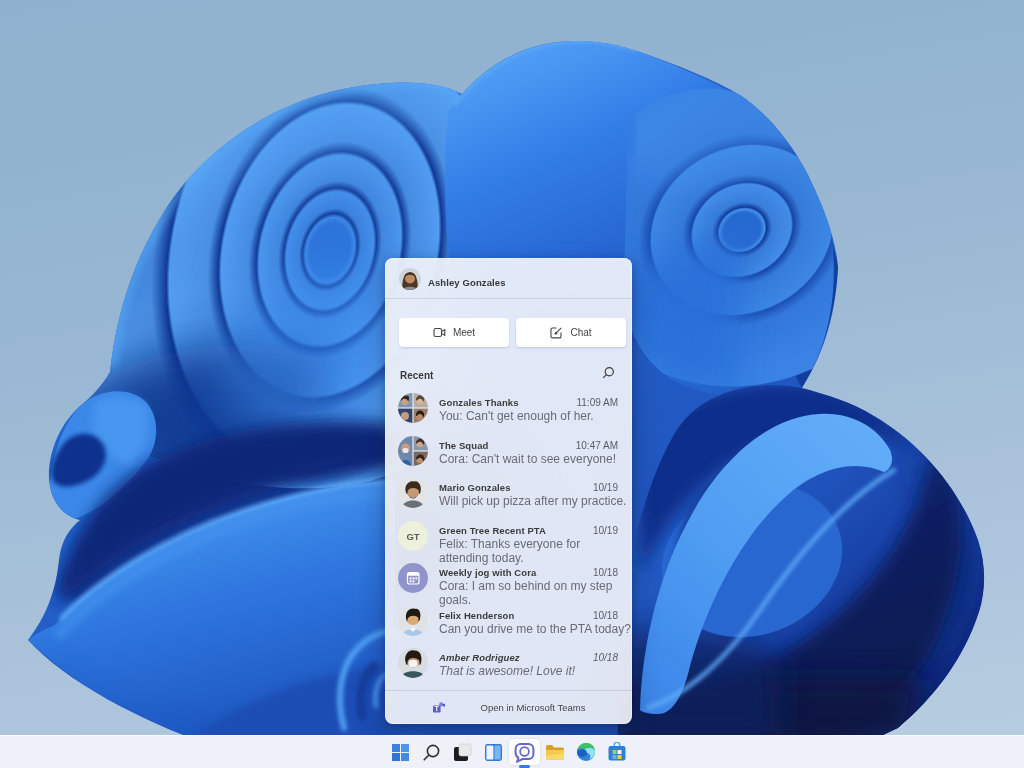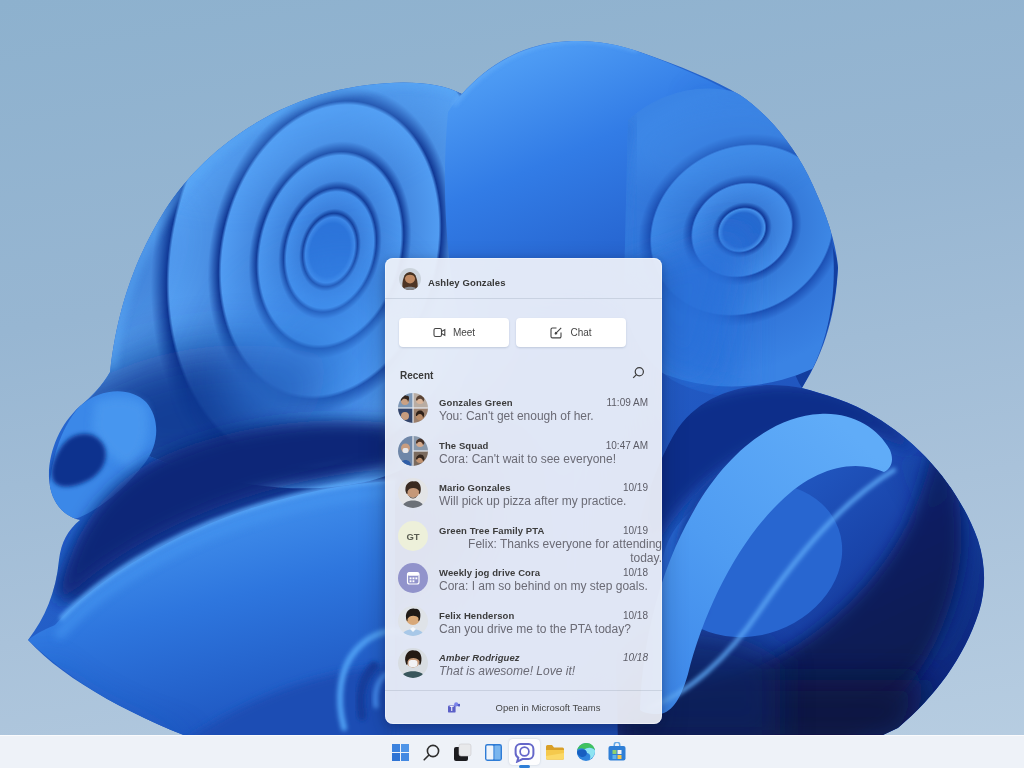--- a/index.html
+++ b/index.html
@@ -1,25 +1,24 @@
 <!DOCTYPE html>
 <html><head>
 <meta charset="utf-8">
 <style>
   * { margin:0; padding:0; box-sizing:border-box; }
   html,body { width:1024px; height:768px; overflow:hidden; font-family:"Liberation Sans", sans-serif; }
   #stage { position:relative; width:1024px; height:768px; background:linear-gradient(170deg,#8db1ce 0%,#97b6d2 35%,#a9c2da 68%,#b8cee2 100%); overflow:hidden; }
   #bloom { position:absolute; left:0; top:0; }
 
   
-  #panel { position:absolute; left:385px; top:258px; width:277px; height:466px;
+  #panel { position:absolute; left:385px; top:258px; width:247px; height:466px;
     border-radius:8px; background:rgba(246,246,250,0.90);
     backdrop-filter: blur(40px) saturate(1.15);
     box-shadow: 0 10px 26px rgba(10,20,60,0.30), 0 2px 10px rgba(10,20,60,0.22), 0 0 0 1px rgba(255,255,255,0.40) inset;
-    text-align: right;
   }
   #panel .hdr { position:absolute; left:0; top:0; width:100%; height:40px; }
   #panel .hdr .av { position:absolute; left:14px; top:10px; width:22px; height:22px; border-radius:50%; overflow:hidden; }
   #panel .hdr .nm { position:absolute; left:43px; top:19px; font-size:9.5px; font-weight:bold; color:#383838; letter-spacing:0.1px; }
   #panel .sep1 { position:absolute; left:0; top:40px; width:100%; height:1px; background:rgba(120,130,150,0.22); }
   .btn { position:absolute; top:60px; width:110px; height:29px; background:#fff; border-radius:4px;
     box-shadow:0 1px 2px rgba(40,60,100,0.18); display:flex; align-items:center; justify-content:center;
     font-size:10px; color:#454545; }
   .btn svg { margin-right:7px; }
   #recent { position:absolute; left:15px; top:112px; font-size:10px; font-weight:bold; color:#3a3a3a; }
@@ -270,21 +269,21 @@
             <circle cx="7" cy="8" r="4" fill="#caa183"></circle>
             <path d="M 3,8 C 2,3 7,1 9,3 C 11,2 12,6 10,9 C 10,5 5,5 4,7 Z" fill="#33251d"></path>
             <circle cx="22" cy="7" r="4" fill="#d9b59a"></circle>
             <path d="M 18,7 C 18,2 24,1 26,4 C 27,6 26,8 25,9 C 25,5 20,5 19,8 Z" fill="#5a4436"></path>
             <circle cx="7" cy="23" r="4" fill="#c79c7d"></circle>
             <circle cx="22" cy="23" r="4.2" fill="#b88a68"></circle>
             <path d="M 18,23 C 17,18 23,16 25,19 C 27,20 26,24 25,25 C 25,20 20,20 19,23 Z" fill="#2e2019"></path>
             <rect x="14.4" width="1.2" height="30" fill="#e6eaf0"></rect>
             <rect y="14.4" width="30" height="1.2" fill="#e6eaf0"></rect>
           </svg></div>
-    <div class="nm">Gonzales Green</div>
+    <div class="nm">Gonzales Thanks</div>
         <div class="sub">You: Can't get enough of her.</div>
         <div class="tm">11:09 AM</div>
   </div>
   <div class="row" style="top:172px;">
     <div class="av"><svg width="30" height="30">
             <rect width="15" height="30" fill="#6f87a8"></rect>
             <rect x="15" width="15" height="15" fill="#8898ab"></rect>
             <rect x="15" y="15" width="15" height="15" fill="#7a6a5e"></rect>
             <circle cx="7.5" cy="12" r="4.5" fill="#c89d7f"></circle>
             <rect x="4.5" y="12" width="6" height="5" rx="2" fill="#e8e9ec"></rect>
@@ -310,36 +309,36 @@
           </svg></div>
     <div class="nm">Mario Gonzales</div>
         <div class="sub">Will pick up pizza after my practice.</div>
         <div class="tm">10/19</div>
   </div>
   <div class="row" style="top:257px;">
     <div class="av"><svg width="30" height="30">
             <rect width="30" height="30" fill="#edf0da"></rect>
             <text x="15" y="18.5" text-anchor="middle" font-family="Liberation Sans" font-size="9.5" font-weight="bold" fill="#5a5d52">GT</text>
           </svg></div>
-    <div class="nm">Green Tree Family PTA</div>
+    <div class="nm">Green Tree Recent PTA</div>
         <div class="sub">Felix: Thanks everyone for attending today.</div>
         <div class="tm">10/19</div>
   </div>
   <div class="row" style="top:299px;">
     <div class="av"><svg width="30" height="30">
             <rect width="30" height="30" fill="#9193cb"></rect>
             <rect x="9.5" y="9.5" width="11.5" height="11.5" rx="2" fill="none" stroke="#fff" stroke-width="1.2"></rect>
             <rect x="9.5" y="9.5" width="11.5" height="3.2" rx="1.4" fill="#fff"></rect>
             <rect x="11.6" y="14.4" width="1.9" height="1.9" fill="#fff"></rect>
             <rect x="14.5" y="14.4" width="1.9" height="1.9" fill="#fff"></rect>
             <rect x="17.4" y="14.4" width="1.9" height="1.9" fill="#fff"></rect>
             <rect x="11.6" y="17.3" width="1.9" height="1.9" fill="#fff"></rect>
             <rect x="14.5" y="17.3" width="1.9" height="1.9" fill="#fff"></rect>
           </svg></div>
-    <div class="nm">Weekly jog drive Cora</div>
+    <div class="nm">Weekly jog with Cora</div>
         <div class="sub">Cora: I am so behind on my step goals.</div>
         <div class="tm">10/18</div>
   </div>
   <div class="row" style="top:342px;">
     <div class="av"><svg width="30" height="30">
             <rect width="30" height="30" fill="#dfe3e8"></rect>
             <circle cx="15" cy="12" r="7" fill="#d8a877"></circle>
             <path d="M 4,30 C 4,21 26,21 26,30 Z" fill="#a8c8e8"></path>
             <path d="M 12,23 L 15,21 L 18,23 L 15,26 Z" fill="#f4f7fa"></path>
             <path d="M 8,12 C 7,4 14,1.5 17,3 C 21,2 23.5,7 22,13 C 21,16 20,16 20.5,12 C 18,8.5 11,9 9.5,13 C 9.8,16 8.8,16 8,12 Z" fill="#1f1a16"></path>

